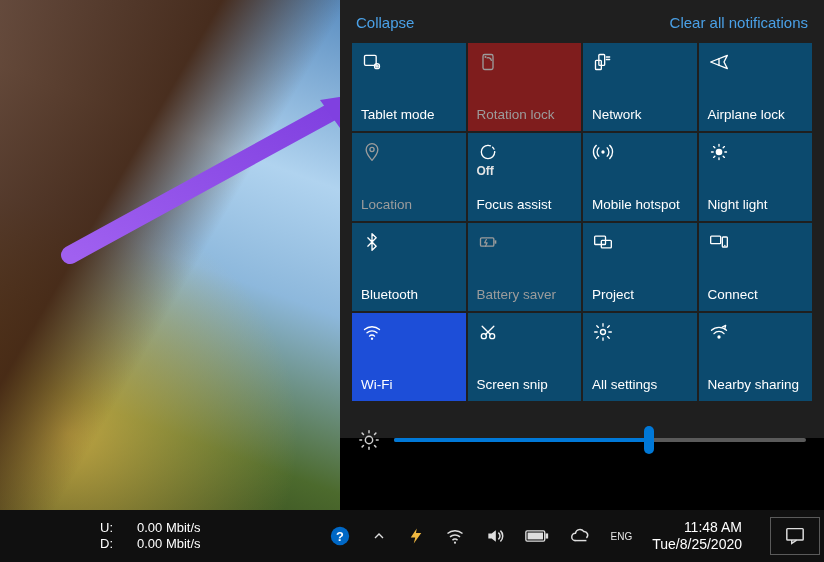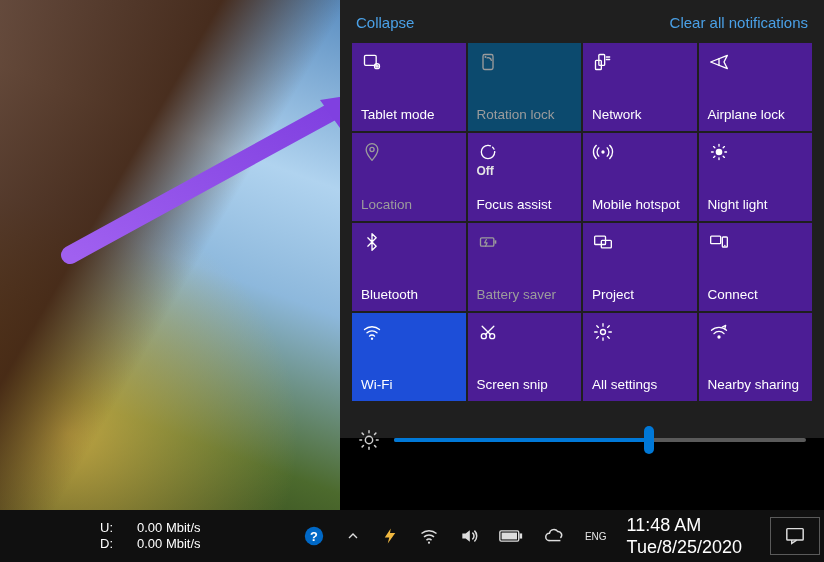--- a/index.html
+++ b/index.html
@@ -24,26 +24,26 @@
     display:flex; flex-direction:column;
   }
   .panel-header { display:flex; justify-content:space-between; padding:0 4px 12px 4px; }
   .link { color:#4aa0e6; font-size:15px; cursor:pointer; }
   .tiles {
     flex:0 0 auto;
     display:grid; grid-template-columns:repeat(4,1fr); grid-auto-rows:88px;
     gap:2px;
   }
   .tile {
-    background:#4c1d95; color:#fff; position:relative;
+    background:#0c4a6e; color:#fff; position:relative;
     padding:8px 9px; display:flex; flex-direction:column; justify-content:space-between;
     font-size:13px; cursor:pointer;
   }
   .tile.dim { color:#9c9c9c; }
-  .tile.highlight { background:#0c4a6e; color:#9c9c9c; }
+  .tile.highlight { background:#7f1d1d; color:#9c9c9c; }
   .tile.active { background:#1d4ed8; }
   .tile .icon { height:22px; display:flex; align-items:center; }
   .tile .state { font-size:12px; color:#e4e4e4; margin-top:2px; line-height:1; height:12px;font-weight:bold;}
   .tile.dim .state, .tile.highlight .state { color:#9c9c9c; }
   .tile .label { font-size:13.5px; line-height:1.1; }
   
   .brightness {
     display:flex; align-items:center; gap:14px; padding:28px 6px 0 6px;
   }
   .brightness .sun { color:#cfcfcf; }
@@ -61,21 +61,21 @@
   
   .taskbar {
     position:absolute; left:0; bottom:0; width:100%; height:52px;
     background:#101010; display:flex; align-items:center; color:#fff;
     font-size:13px;
   }
   .net-meter { margin-left:100px; display:grid; grid-template-columns:auto auto; column-gap:24px; row-gap:0; line-height:1.25; }
   .net-meter span:nth-child(odd){ }
   .tray { display:flex; align-items:center; gap:20px; margin-left:auto; padding-right:4px; }
   .tray .ic { color:#e6e6e6; cursor:pointer; display:flex; align-items:center; }
-  .clock { line-height:1.25; font-size:18px; }
+  .clock { text-align:right; line-height:1.25; font-size:14px; }
   .action-center-btn {
     width:50px; height:38px; border:1px solid #5a5a5a; display:flex;
     align-items:center; justify-content:center; cursor:pointer;
     margin-left:8px;
   }
   svg { display:block; }
 </style>
 </head>
 <body>
 

